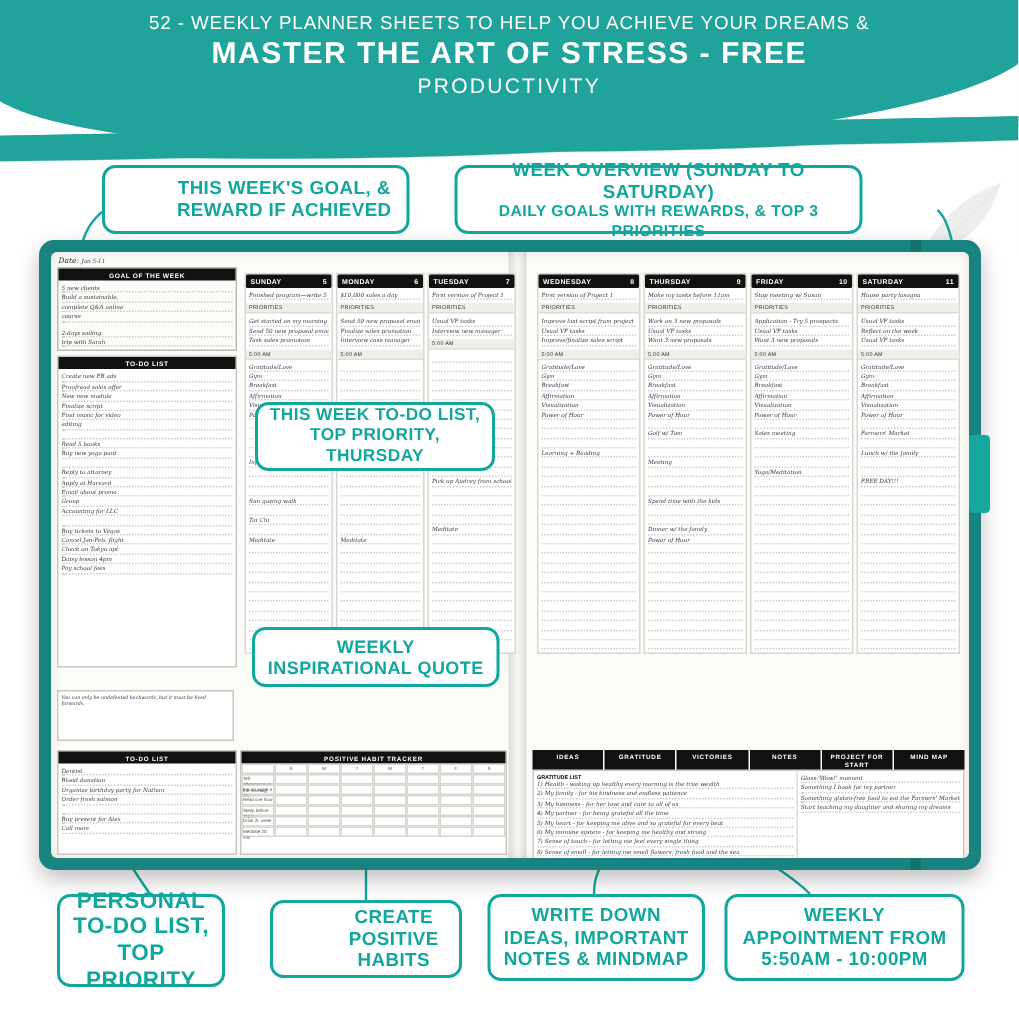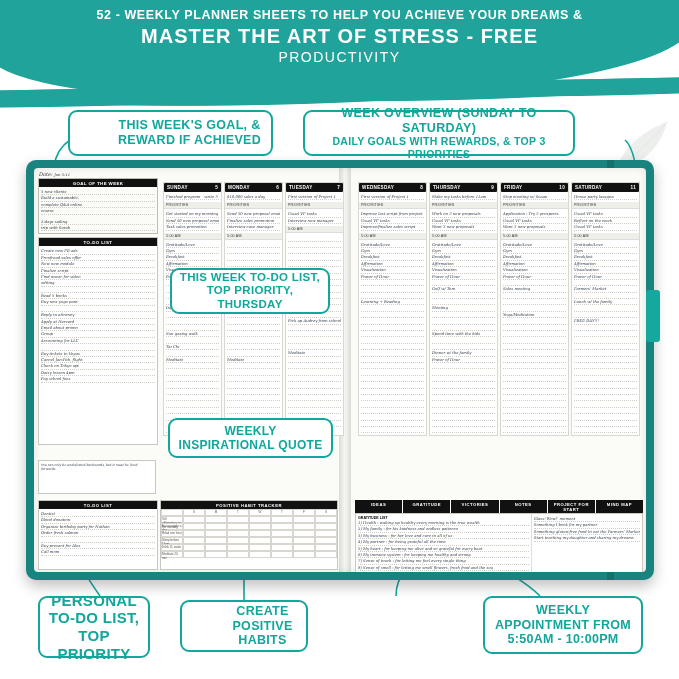--- a/index.html
+++ b/index.html
@@ -23,21 +23,21 @@
     content:"";position:absolute;left:0;right:0;bottom:-14px;height:30px;
     background:radial-gradient(ellipse at 12% 0%, #1fa39a 40%, transparent 42%),
                radial-gradient(ellipse at 38% 0%, #1fa39a 45%, transparent 47%),
                radial-gradient(ellipse at 63% 0%, #1fa39a 42%, transparent 44%),
                radial-gradient(ellipse at 86% 0%, #1fa39a 38%, transparent 40%);
   }
   .headline{
     position:absolute;left:0;right:0;top:8px;text-align:center;color:#fff;
     letter-spacing:.6px;z-index:5;
   }
-  .hl1{font-size:12.5px;font-weight:700;margin-bottom:3px;}
+  .hl1{font-size:12.5px;font-weight:400;margin-bottom:3px;}
   .hl2{font-size:20px;font-weight:700;letter-spacing:1px;line-height:1.1;}
   .hl3{font-size:14px;font-weight:400;letter-spacing:1.5px;margin-top:2px;}
 
   
   .leafdec{position:absolute;right:4px;top:112px;width:70px;height:70px;opacity:.18;}
 
   
   .book{
     position:absolute;left:26px;top:160px;width:628px;height:420px;
     background:#18837f;border-radius:10px;
@@ -704,20 +704,25 @@
     <span>PERSONAL
 TO-DO LIST,
 TOP PRIORITY</span>
   </div>
 
   <div class="callout c-habits">
     <span>CREATE POSITIVE
 HABITS</span>
   </div>
 
+  <div class="callout c-notes">
+    <span>WRITE DOWN IDEAS,
+IMPORTANT NOTES
+&amp; MINDMAP</span>
+  </div>
 
   <div class="callout c-appt">
     <span>WEEKLY APPOINTMENT
 FROM
 5:50AM - 10:00PM</span>
   </div>
 
 </div>
 
 </body></html>

